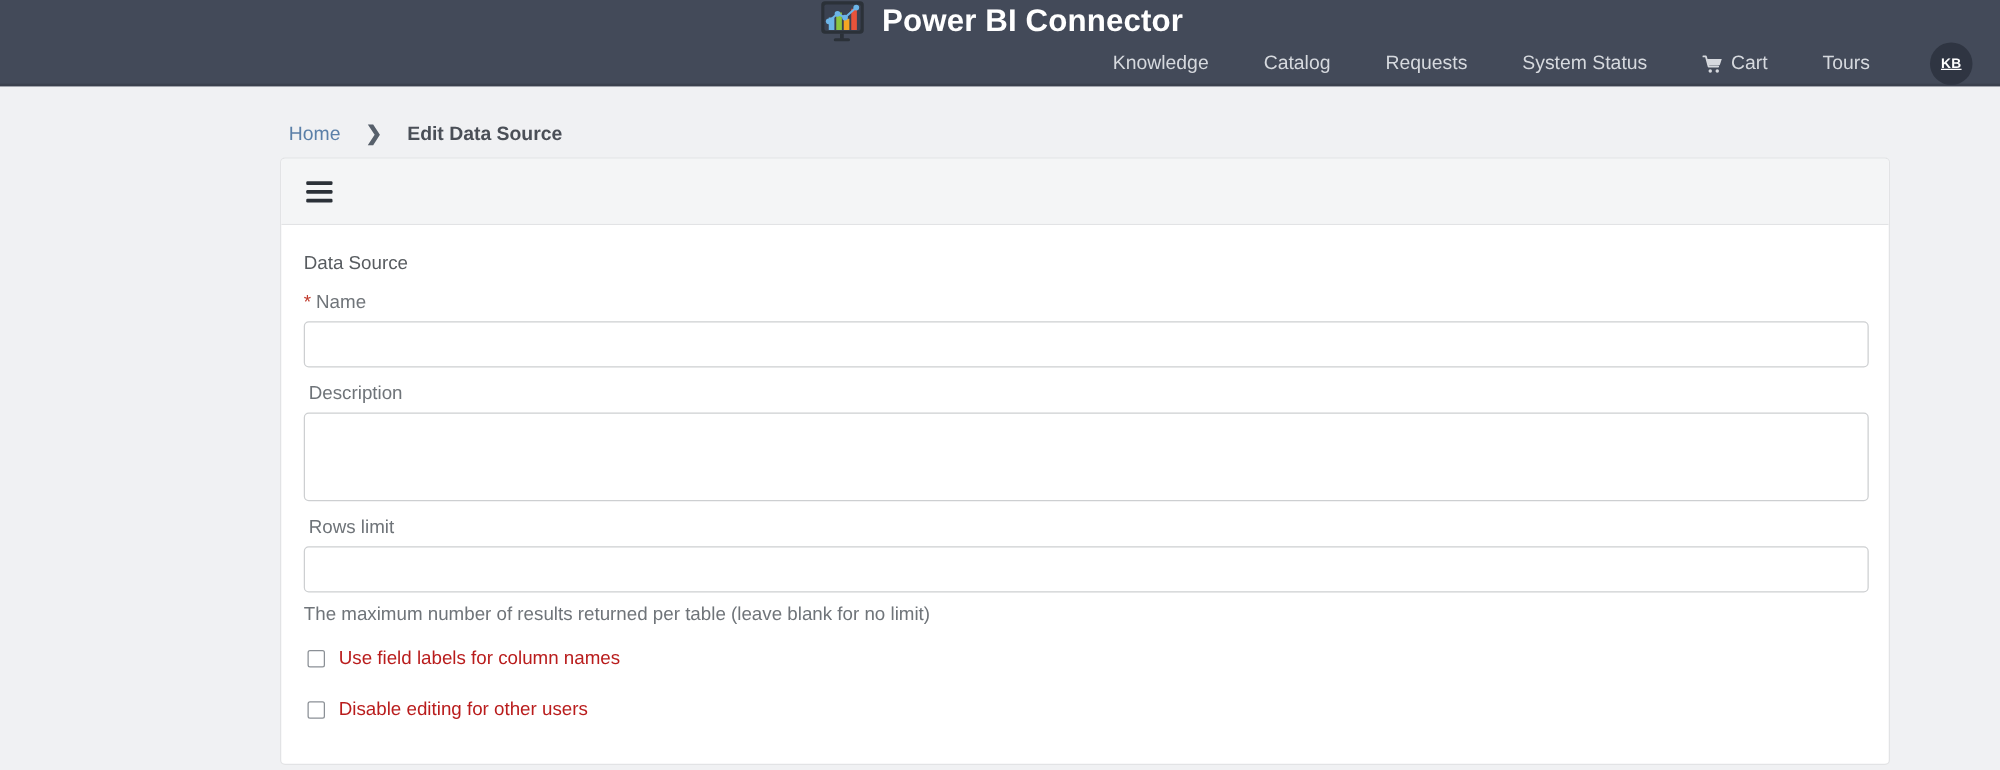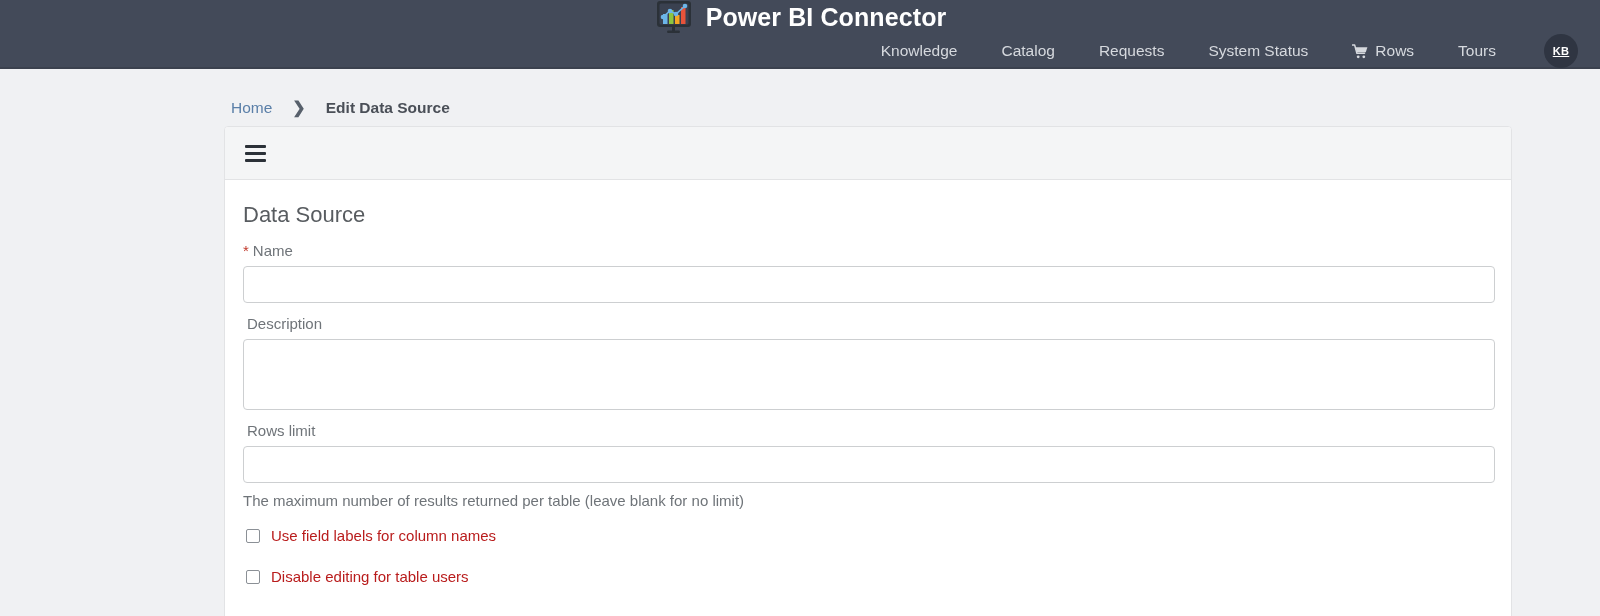--- a/index.html
+++ b/index.html
@@ -126,21 +126,21 @@
   }
   .hamburger span {
     display: block;
     height: 3px;
     background: #2b3138;
     border-radius: 1px;
   }
   .card-body { padding: 20px 18px 10px 18px; }
 
   .section-title {
-    font-size: 22px;
+    font-size: 15px;
     color: #585c60;
     font-weight: normal;
     margin: 2px 0 14px 0;
   }
 
   .field { margin-bottom: 12px; }
   .field-label {
     font-size: 15px;
     color: #6f7479;
     display: block;
@@ -244,21 +244,21 @@
     <a class="nav-link" href="#">
       <span>System Status</span>
     </a>
     <a class="nav-link" href="#">
       <svg class="cart-icon" viewBox="0 0 16 15">
         <path d="M0.4 1.1 h2.3 l2.2 8.1 h7.6" fill="none" stroke="#d6d9de" stroke-width="1.5" stroke-linecap="round" stroke-linejoin="round"></path>
         <path d="M3.5 3.2 h11.9 l-1.6 5.0 h-8.9 z" fill="#d6d9de"></path>
         <circle cx="6.2" cy="12.8" r="1.4" fill="#d6d9de"></circle>
         <circle cx="11.8" cy="12.8" r="1.4" fill="#d6d9de"></circle>
       </svg>
-      <span>Rows</span>
+      <span>Cart</span>
     </a>
     <a class="nav-link" href="#">
       <span>Tours</span>
     </a>
     <div class="avatar">KB</div>
   </div>
 </div>
 
 <div class="breadcrumb">
   <a class="crumb-link" href="#">Home</a>
@@ -298,17 +298,17 @@
       <div class="help-text">The maximum number of results returned per table (leave blank for no limit)</div>
     </div>
 
     <div class="check-row">
       <div class="check-box"></div>
       <span class="check-label">Use field labels for column names</span>
     </div>
 
     <div class="check-row">
       <div class="check-box"></div>
-      <span class="check-label">Disable editing for table users</span>
+      <span class="check-label">Disable editing for other users</span>
     </div>
 
   </div>
 </div>
 
 </body></html>

